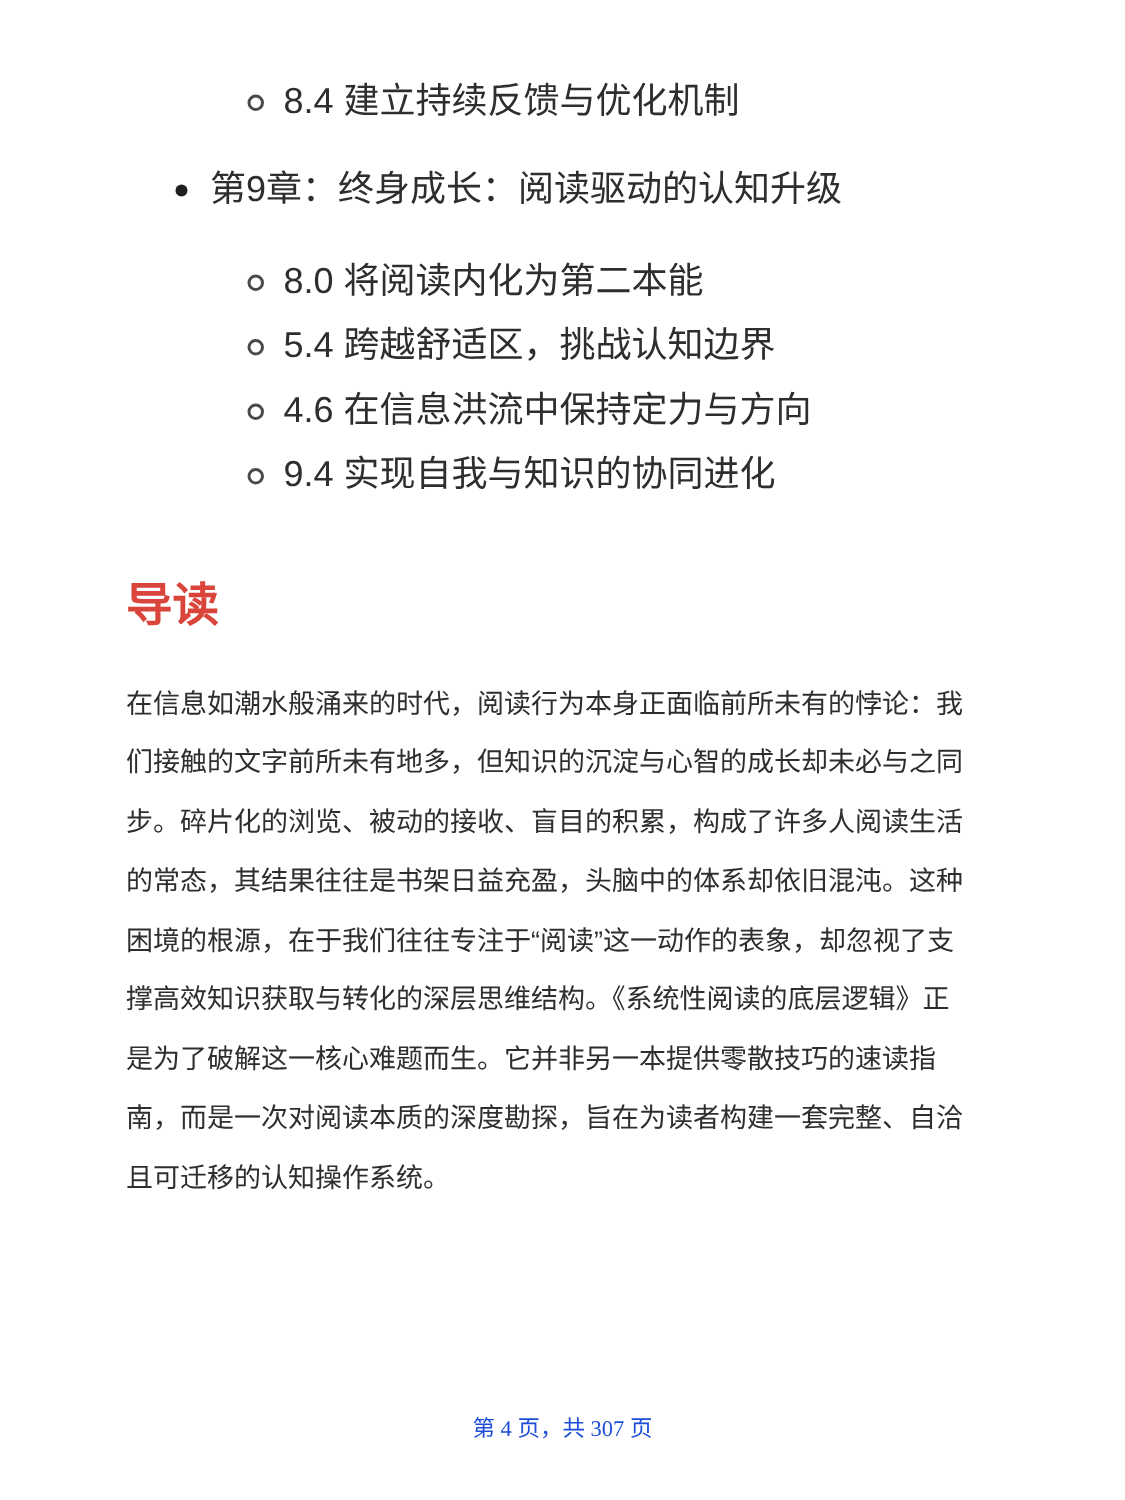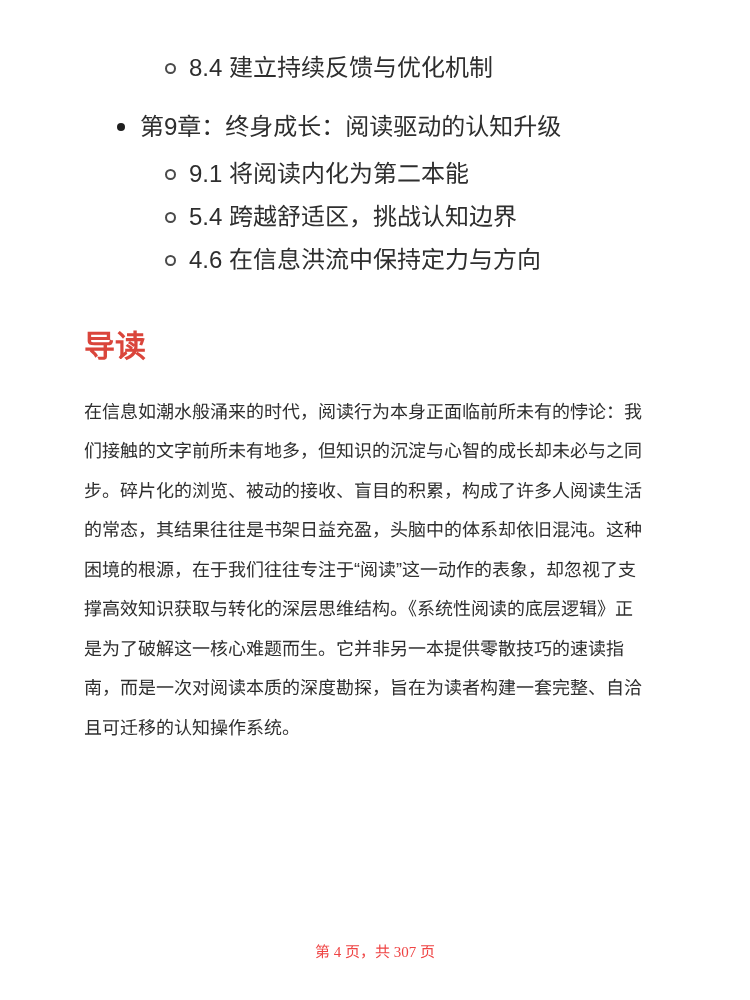--- a/index.html
+++ b/index.html
@@ -24,21 +24,21 @@
     padding-top: 53px;
   }
   
   .outline { font-size: 24px; }
   .outline-item {
     display: flex;
     align-items: center;
     line-height: 30px;
     white-space: nowrap;
   }
-  .outline-item.lvl1 { padding-left: 33px; margin-top: 29px; margin-bottom: 17px; }
+  .outline-item.lvl1 { padding-left: 33px; margin-top: 29px; margin-bottom: 31px; }
   .outline-item.lvl2 { padding-left: 81px; }
   .outline-item.lvl2 + .outline-item.lvl2 { margin-top: 13px; }
   .bullet {
     flex: 0 0 auto;
     width: 8px;
     height: 8px;
     border-radius: 50%;
   }
   .bullet.disc  { background: #1f1f1f; margin-right: 15px; }
   .bullet.ring  { border: 2px solid #4a4a4a; width: 7px; height: 7px; margin-right: 13px; background: transparent; }
@@ -61,49 +61,53 @@
   }
   
   .page-footer {
     position: absolute;
     left: 0;
     right: 0;
     top: 940px;
     text-align: center;
     font-family: "Liberation Serif", "DejaVu Serif", serif;
     font-size: 15px;
-    color: #ef4444;
+    color: #1d4ed8;
   }
 </style>
 </head>
 <body>
 
 <div class="page">
   <div class="content">
 
     <div class="outline">
       <div class="outline-item lvl2">
         <span class="bullet ring"></span>
         <span>8.4 建立持续反馈与优化机制</span>
       </div>
       <div class="outline-item lvl1">
         <span class="bullet disc"></span>
         <span>第9章：终身成长：阅读驱动的认知升级</span>
       </div>
       <div class="outline-item lvl2">
         <span class="bullet ring"></span>
-        <span>9.1 将阅读内化为第二本能</span>
+        <span>8.0 将阅读内化为第二本能</span>
       </div>
       <div class="outline-item lvl2">
         <span class="bullet ring"></span>
         <span>5.4 跨越舒适区，挑战认知边界</span>
       </div>
       <div class="outline-item lvl2">
         <span class="bullet ring"></span>
         <span>4.6 在信息洪流中保持定力与方向</span>
+      </div>
+      <div class="outline-item lvl2">
+        <span class="bullet ring"></span>
+        <span>9.4 实现自我与知识的协同进化</span>
       </div>
     </div>
 
     <h2 class="section-heading">导读</h2>
 
     <p class="section-paragraph">在信息如潮水般涌来的时代，阅读行为本身正面临前所未有的悖论：我们接触的文字前所未有地多，但知识的沉淀与心智的成长却未必与之同步。碎片化的浏览、被动的接收、盲目的积累，构成了许多人阅读生活的常态，其结果往往是书架日益充盈，头脑中的体系却依旧混沌。这种困境的根源，在于我们往往专注于“阅读”这一动作的表象，却忽视了支撑高效知识获取与转化的深层思维结构。《系统性阅读的底层逻辑》正是为了破解这一核心难题而生。它并非另一本提供零散技巧的速读指南，而是一次对阅读本质的深度勘探，旨在为读者构建一套完整、自洽且可迁移的认知操作系统。</p>
 
   </div>
 
   <div class="page-footer">第 4 页，共 307 页</div>

